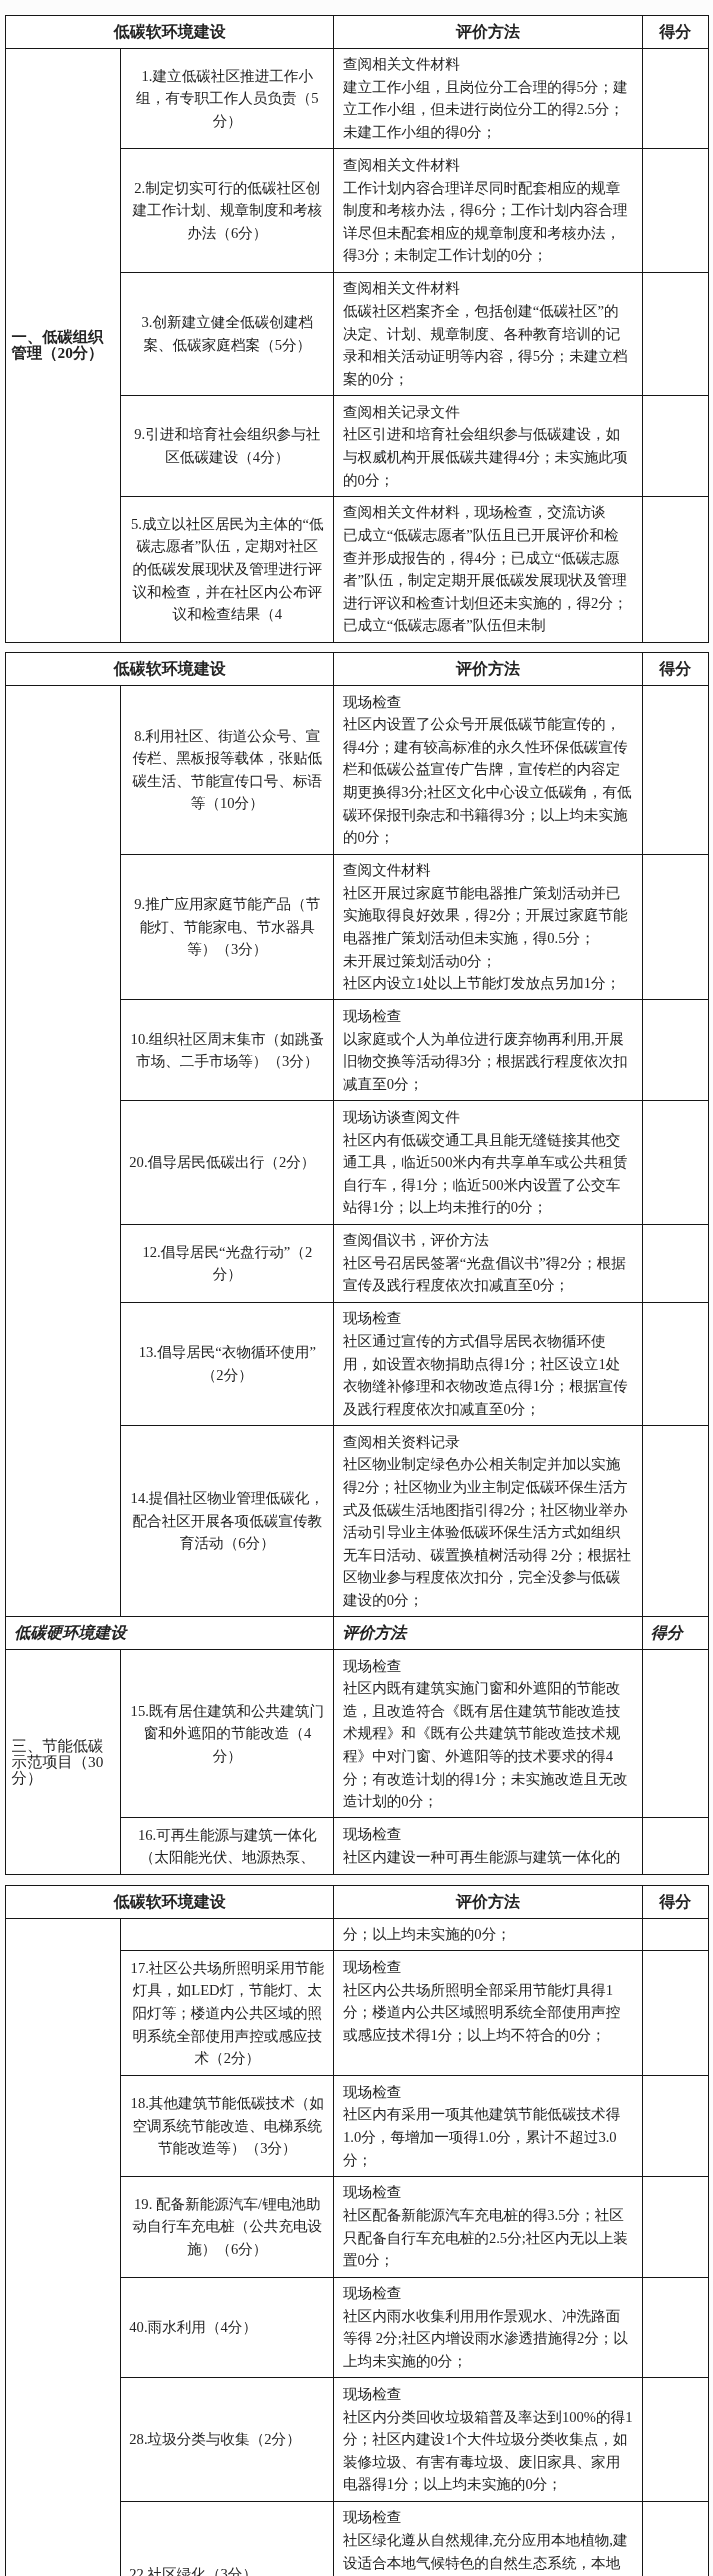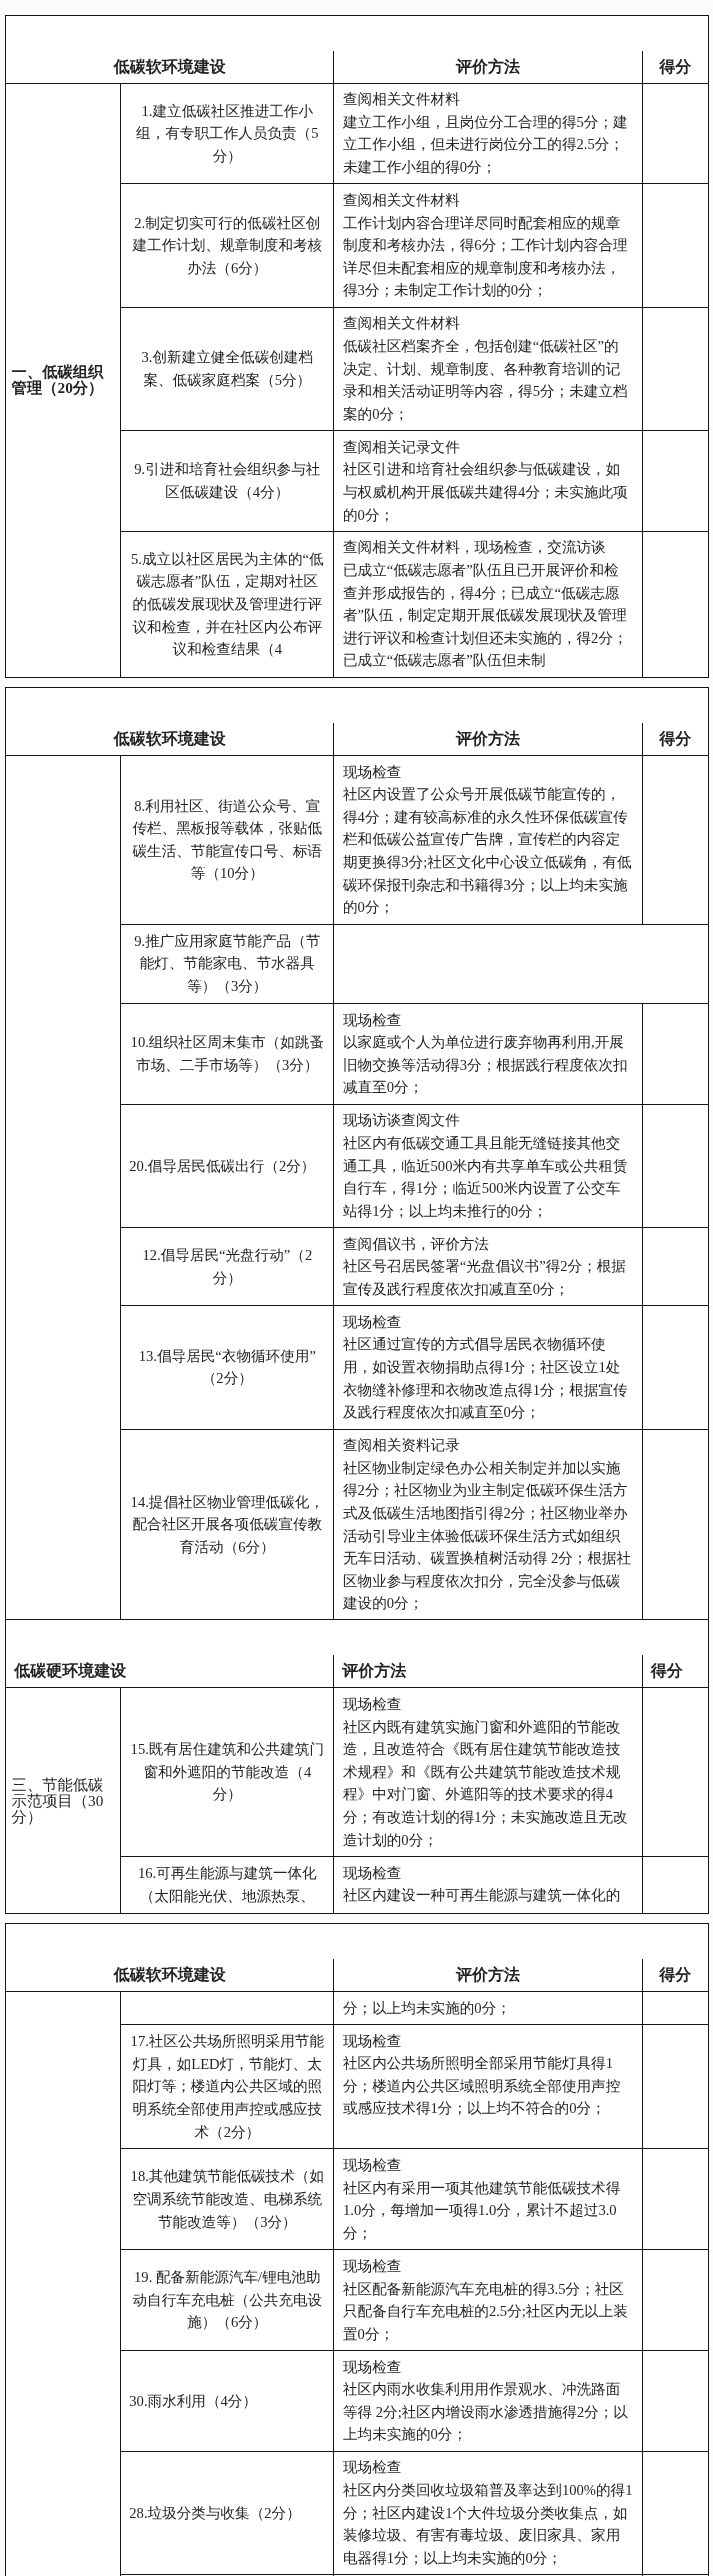--- a/index.html
+++ b/index.html
@@ -19,26 +19,26 @@
   .block.gap{margin-top:9.3px;}
   .block.joined{margin-top:-1.3px;}
   
   .hrow{
     display:flex;
     font-weight:bold;
     border-bottom:1.3px solid #161616;
     font-size:16px;
     line-height:20px;
   }
-  .hcell{padding:6px 8px;box-sizing:border-box;margin-top:35px;}
+  .hcell{padding:6px 8px;box-sizing:border-box;}
   .h-title{width:328px;border-right:1.3px solid #161616;}
   .h-method{flex:1;border-right:1.3px solid #161616;}
   .h-score{width:65px;}
   .block.center .hcell{text-align:center;}
-  .block.leftal .hcell{text-align:left;}
+  .block.leftal .hcell{text-align:left;font-style:italic;}
   
   .bwrap{display:flex;align-items:stretch;}
   .seccell{
     width:115px;
     border-right:1.3px solid #161616;
     box-sizing:border-box;
     display:flex;
     align-items:center;
     padding:6.7px 5.3px;
     font-size:15.3px;
@@ -121,20 +121,24 @@
           <div class="seccell"></div>
           <div class="rows">
             <div class="row">
               <div class="cell cell-item">8.利用社区、街道公众号、宣传栏、黑板报等载体，张贴低碳生活、节能宣传口号、标语等（10分）</div>
               <div class="cell cell-method">现场检查
 社区内设置了公众号开展低碳节能宣传的，得4分；建有较高标准的永久性环保低碳宣传栏和低碳公益宣传广告牌，宣传栏的内容定期更换得3分;社区文化中心设立低碳角，有低碳环保报刊杂志和书籍得3分；以上均未实施的0分；</div>
               <div class="cell cell-score"></div>
             </div>
             <div class="row">
               <div class="cell cell-item">9.推广应用家庭节能产品（节能灯、节能家电、节水器具等）（3分）</div>
+              <div class="cell cell-method">查阅文件材料
+社区开展过家庭节能电器推广策划活动并已实施取得良好效果，得2分；开展过家庭节能电器推广策划活动但未实施，得0.5分；
+未开展过策划活动0分；
+社区内设立1处以上节能灯发放点另加1分；</div>
               <div class="cell cell-score"></div>
             </div>
             <div class="row">
               <div class="cell cell-item">10.组织社区周末集市（如跳蚤市场、二手市场等）（3分）</div>
               <div class="cell cell-method">现场检查
 以家庭或个人为单位进行废弃物再利用,开展旧物交换等活动得3分；根据践行程度依次扣减直至0分；</div>
               <div class="cell cell-score"></div>
             </div>
             <div class="row">
               <div class="cell cell-item">20.倡导居民低碳出行（2分）</div>
@@ -213,21 +217,21 @@
 社区内有采用一项其他建筑节能低碳技术得1.0分，每增加一项得1.0分，累计不超过3.0分；</div>
               <div class="cell cell-score"></div>
             </div>
             <div class="row">
               <div class="cell cell-item">19. 配备新能源汽车/锂电池助动自行车充电桩（公共充电设施）（6分）</div>
               <div class="cell cell-method">现场检查
 社区配备新能源汽车充电桩的得3.5分；社区只配备自行车充电桩的2.5分;社区内无以上装置0分；</div>
               <div class="cell cell-score"></div>
             </div>
             <div class="row">
-              <div class="cell cell-item">30.雨水利用（4分）</div>
+              <div class="cell cell-item">40.雨水利用（4分）</div>
               <div class="cell cell-method">现场检查
 社区内雨水收集利用用作景观水、冲洗路面等得 2分;社区内增设雨水渗透措施得2分；以上均未实施的0分；</div>
               <div class="cell cell-score"></div>
             </div>
             <div class="row">
               <div class="cell cell-item">28.垃圾分类与收集（2分）</div>
               <div class="cell cell-method">现场检查
 社区内分类回收垃圾箱普及率达到100%的得1分；社区内建设1个大件垃圾分类收集点，如装修垃圾、有害有毒垃圾、废旧家具、家用电器得1分；以上均未实施的0分；</div>
               <div class="cell cell-score"></div>
             </div>

